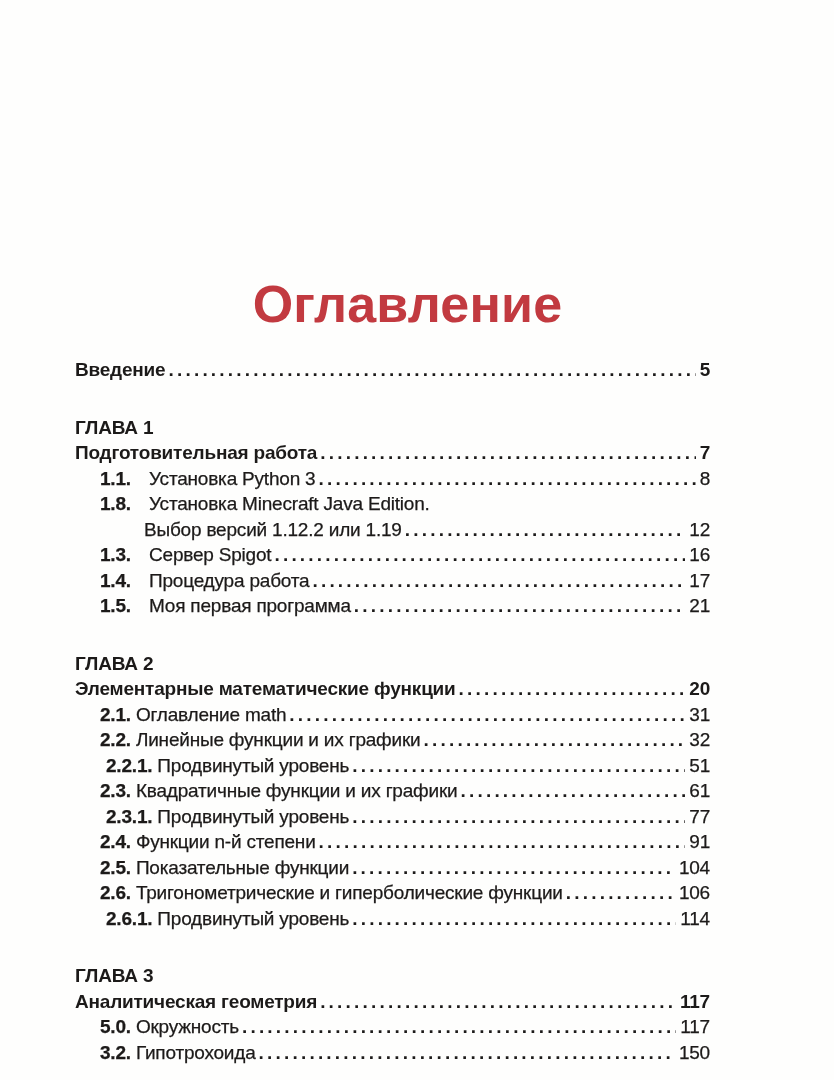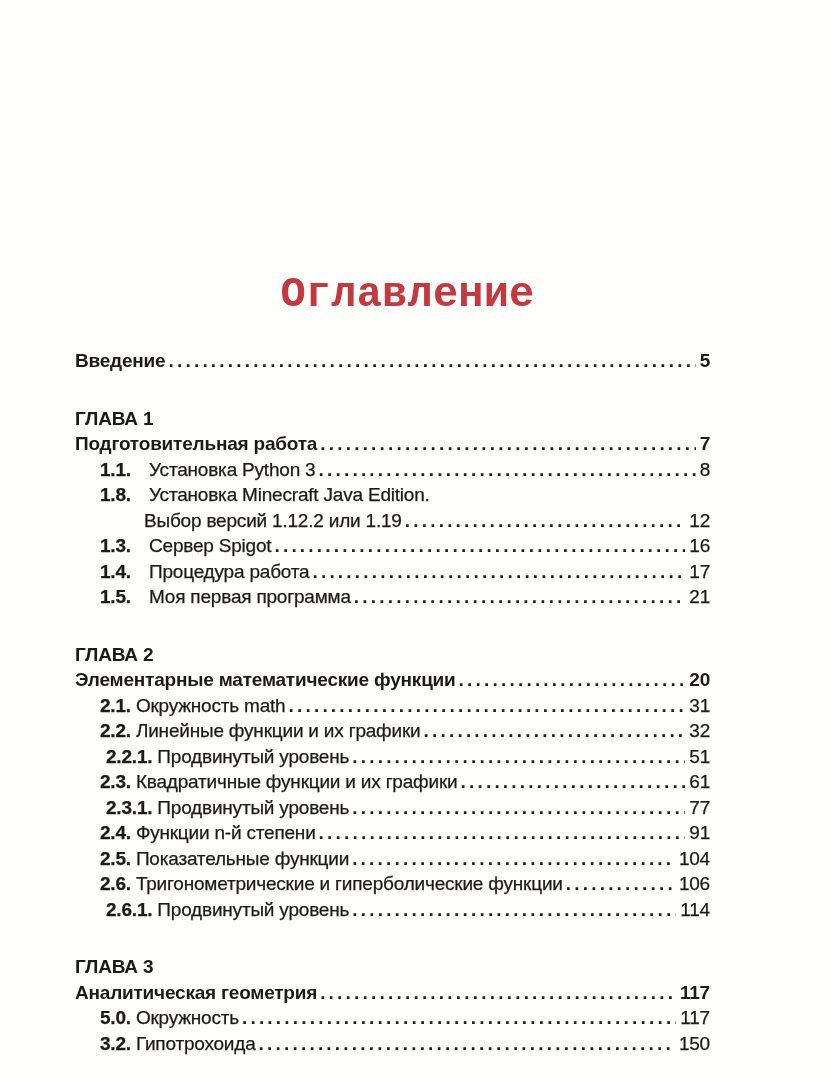--- a/index.html
+++ b/index.html
@@ -11,27 +11,26 @@
     background:#fefefd;
     color:#1c1a19;
     font-family:"Liberation Sans", sans-serif;
     font-size:19px;
     letter-spacing:-0.2px;
     box-sizing:border-box;
     padding:266px 124px 0 75px;
     overflow:hidden;
   }
   .title {
-    margin:7px 0 31px 30px;
-    font-size:42px;
+    margin:16px 0 31px 30px;
+    font-size:52px;
     line-height:44px;
     font-weight:800;
     text-align:center;
     letter-spacing:0.2px;
-    font-family:Liberation Mono, monospace;
   }
   .toc { width:635px; }
   .row {
     display:flex;
     align-items:baseline;
     line-height:25.5px;
     font-weight:400;
     -webkit-text-stroke:0.25px;
   }
   .row.bold { font-weight:700; -webkit-text-stroke:0; }
@@ -116,21 +115,21 @@
         <div class="row bold">
           <span class="label">ГЛАВА 2</span>
         </div>
         <div class="row bold">
           <span class="label">Элементарные математические функции</span>
           <span class="dots"></span>
           <span class="pagenum">20</span>
         </div>
         <div class="row lv1">
           <span class="num">2.1.</span>
-          <span class="label">Окружность math</span>
+          <span class="label">Оглавление math</span>
           <span class="dots"></span>
           <span class="pagenum">31</span>
         </div>
         <div class="row lv1">
           <span class="num">2.2.</span>
           <span class="label">Линейные функции и их графики</span>
           <span class="dots"></span>
           <span class="pagenum">32</span>
         </div>
         <div class="row lv2">

